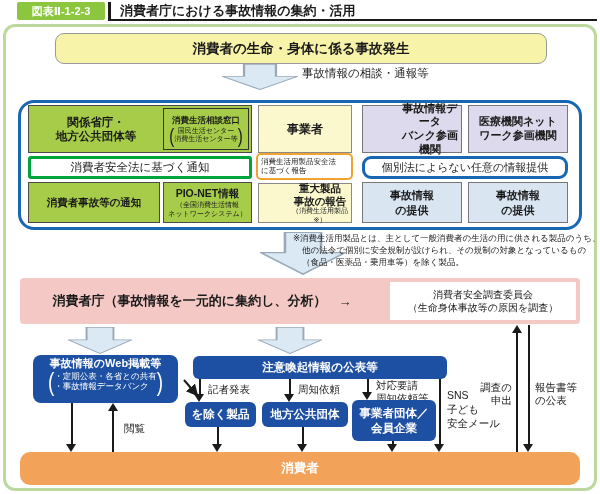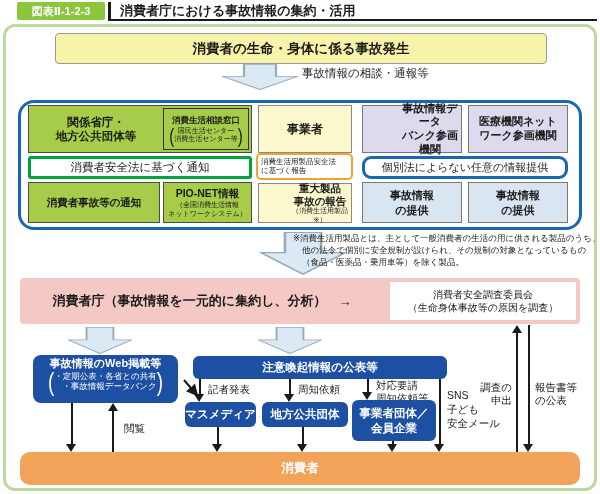--- a/index.html
+++ b/index.html
@@ -12,21 +12,21 @@
   
   .fig-label{left:17px;top:2px;width:88px;height:18px;background:#8cc63f;color:#fff;
              font-weight:bold;font-size:11px;border-radius:2px;}
   .hdr-vbar{left:108px;top:2px;width:3px;height:18px;background:#1a1a1a;}
   .hdr-underline{left:108px;top:19px;width:489px;height:2px;background:#1a1a1a;}
   .fig-title{left:120px;top:2px;height:17px;font-weight:bold;font-size:13px;display:flex;align-items:center;}
 
   .outer-border{left:3px;top:24px;width:588px;height:461px;border:3px solid #bcd9a0;border-radius:12px;}
 
   .incident{left:55px;top:33px;width:490px;height:29px;background:#f7f3a8;border:1px solid #999;
-            border-radius:4px;font-size:13.5px;font-weight:bold;}
+            border-radius:9px;font-size:13.5px;font-weight:bold;}
   .arrow-note{font-size:11.5px;}
 
   
   .fat svg{display:block;width:100%;height:100%;}
 
   
   .bluebox{left:18px;top:100px;width:564px;height:130px;border:3px solid #1767b3;border-radius:16px;
            background:#fff;box-sizing:border-box;}
   .bluebox .abs{position:absolute;}
   .greenbox{background:#a6cc49;border:1px solid #4a4a4a;box-sizing:border-box;}
@@ -46,21 +46,21 @@
         padding-left:9px;text-indent:-9px;text-align:left;}
 
   .pink{left:20px;top:278px;width:560px;height:46px;background:#f4c9c5;border-radius:4px;}
   .pink-main{left:0;right:196px;top:0;bottom:0;font-size:13px;font-weight:bold;gap:12px;}
   .committee{right:4px;top:4px;bottom:4px;width:186px;background:#fff;font-size:10px;line-height:1.3;}
 
   .dkblue{background:#1d50a2;border-radius:6px;color:#fff;font-weight:bold;font-size:11.5px;line-height:1.25;}
   .webbox{left:33px;top:355px;width:145px;height:48px;border-radius:8px;}
   .web-title{font-size:11px;font-weight:bold;margin-top:2px;}
   .web-brkt{display:flex;align-items:center;justify-content:center;font-weight:normal;}
-  .web-brkt .lines{font-size:8.5px;line-height:1.25;text-align:right;}
+  .web-brkt .lines{font-size:8.5px;line-height:1.25;text-align:left;}
   .web-brkt .bigparen{font-size:19px;}
   .alertbox{left:193px;top:356px;width:254px;height:23px;border-radius:6px;}
 
   .lab{font-size:10.5px;line-height:1.2;text-align:left;}
 
   .orangebar{left:20px;top:452px;width:560px;height:33px;background:#f3a259;border-radius:10px;
              color:#fff;font-weight:bold;font-size:12.5px;}
 
   .vline{position:absolute;width:2px;background:#1a1a1a;}
   .head-dn{position:absolute;width:0;height:0;border-left:5px solid transparent;
@@ -247,21 +247,21 @@
     <span>申出</span>
   </div>
 
   <div class="vline" style="left:528px;top:325px;height:119px;"></div>
   <div class="head-dn" style="left:523px;top:444px;"></div>
   <div class="abs lab" style="left:535px;top:381px;">
     <span>報告書等</span><br>
     <span>の公表</span>
   </div>
 
-  <div class="abs flexc dkblue" style="left:185px;top:402px;width:71px;height:25px;">マスメディア</div>
+  <div class="abs flexc dkblue" style="left:185px;top:402px;width:71px;height:25px;">を除く製品</div>
   <div class="abs flexc dkblue" style="left:262px;top:402px;width:86px;height:25px;">地方公共団体</div>
   <div class="abs flexc col dkblue" style="left:352px;top:400px;width:84px;height:41px;">
     <div>事業者団体／</div>
     <div>会員企業</div>
   </div>
 
   <div class="abs flexc orangebar">消費者</div>
 
 </div>
 

